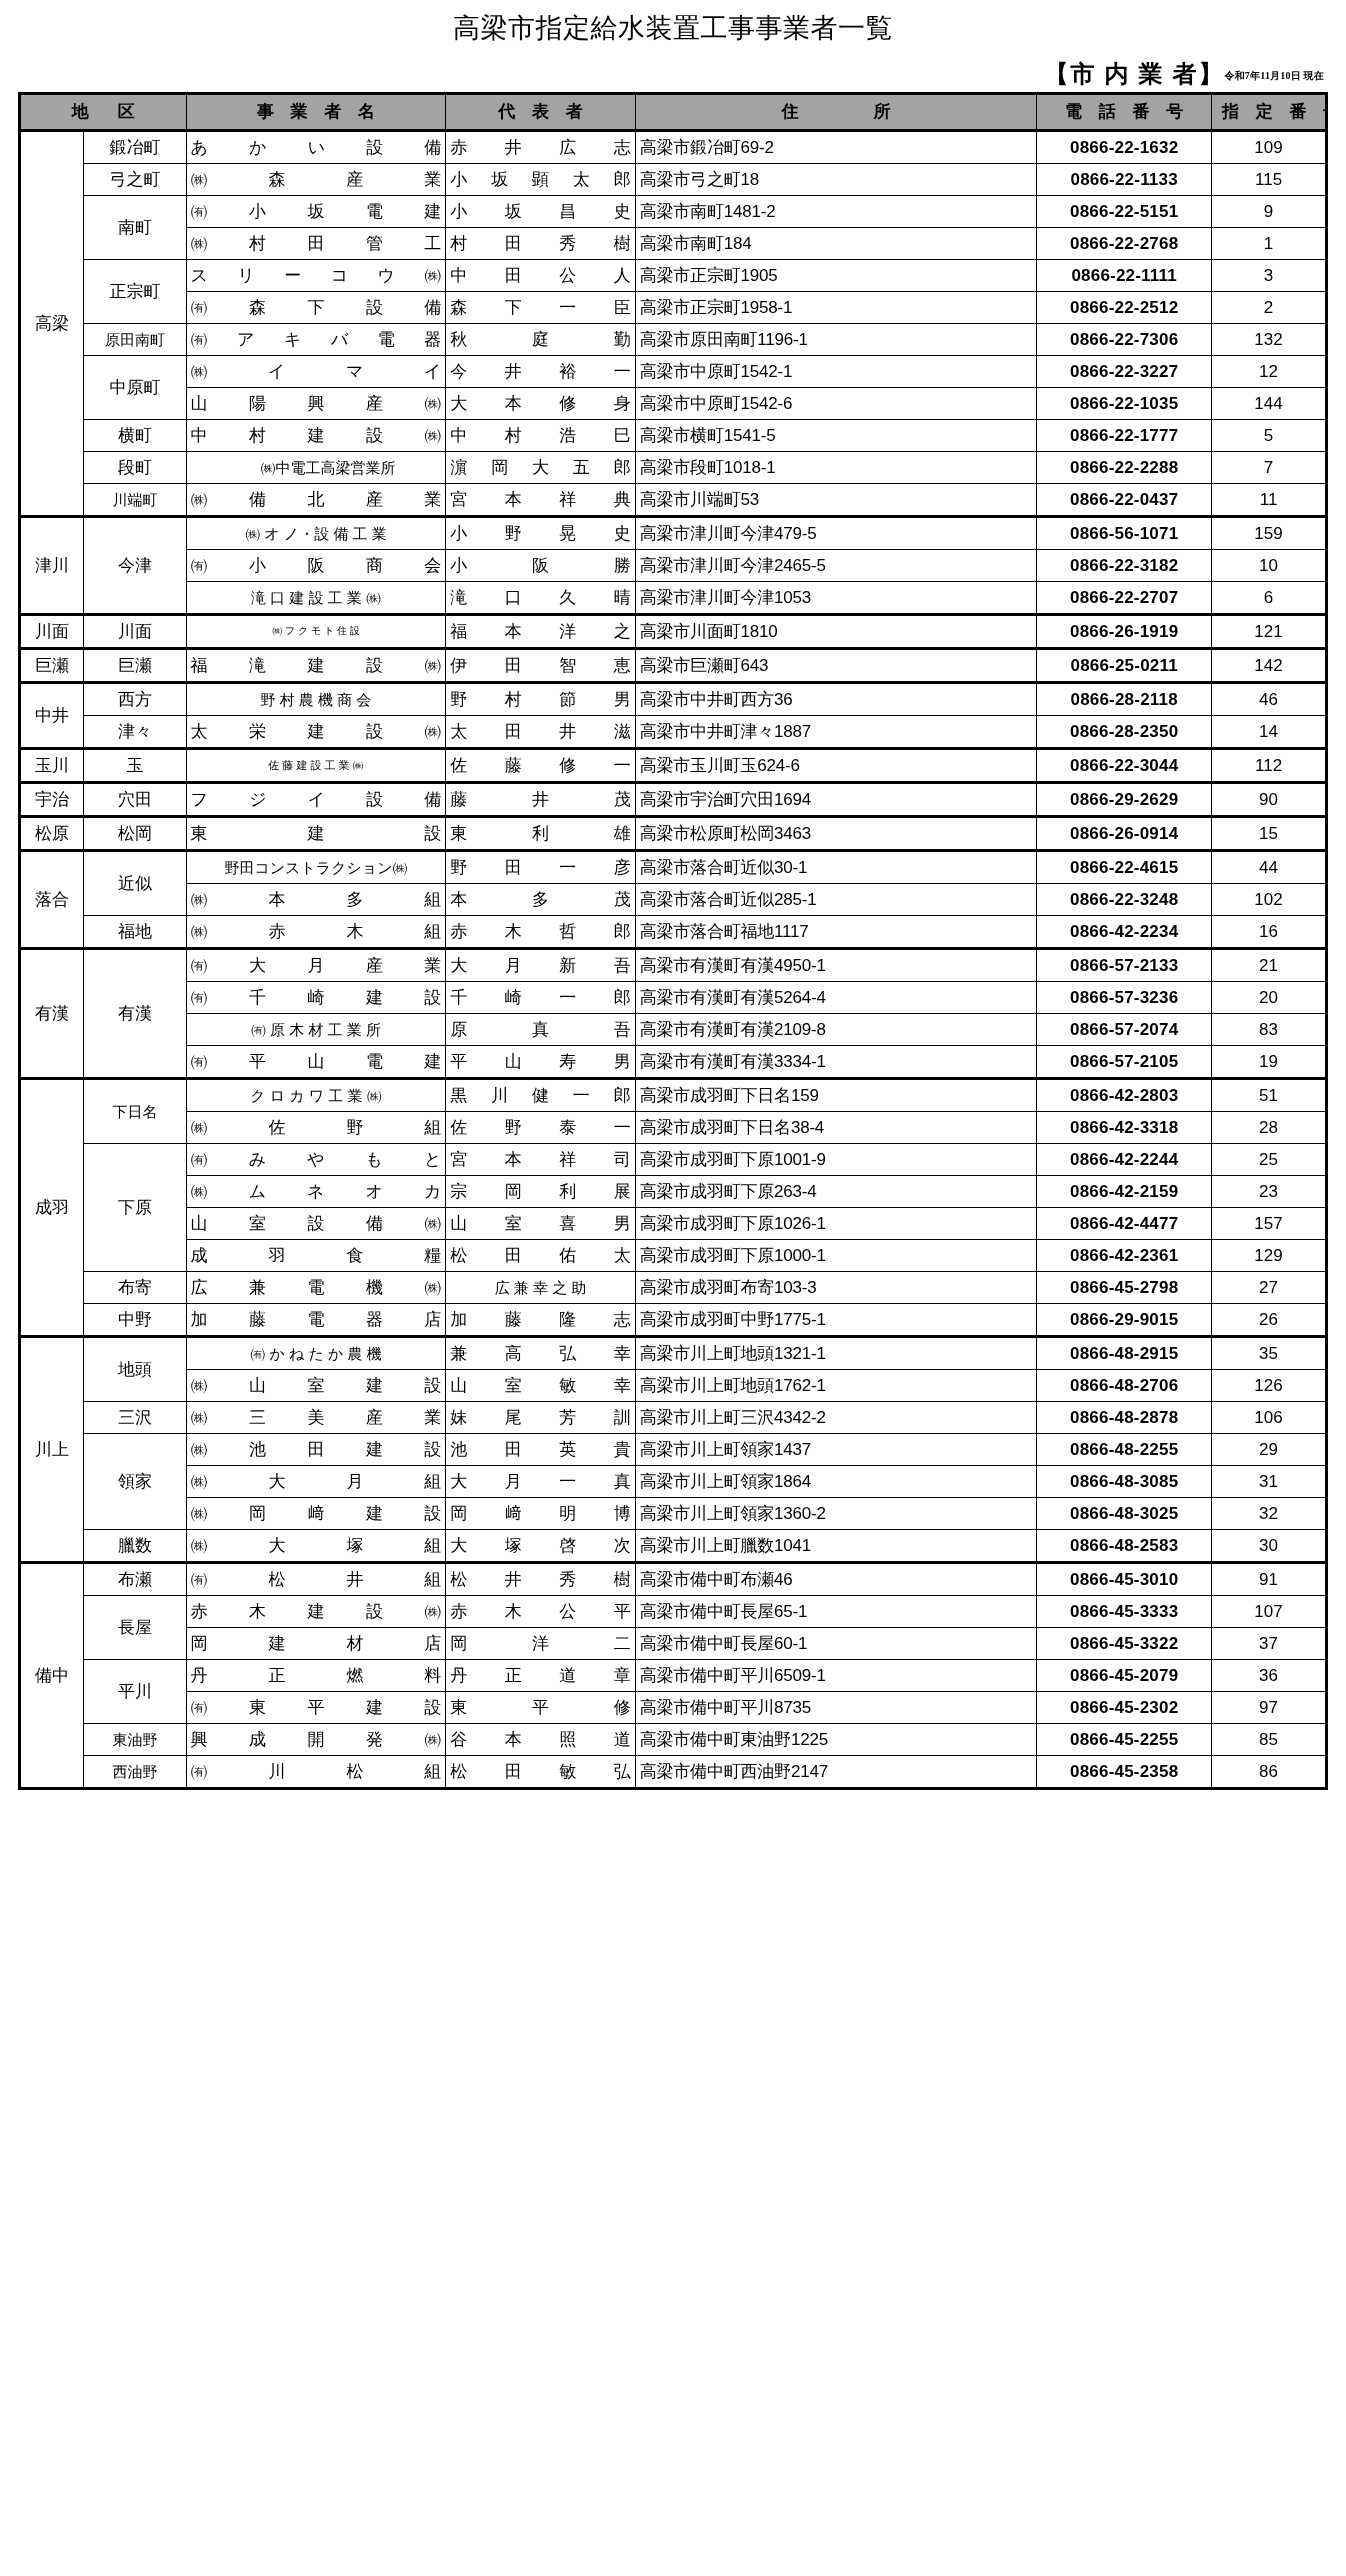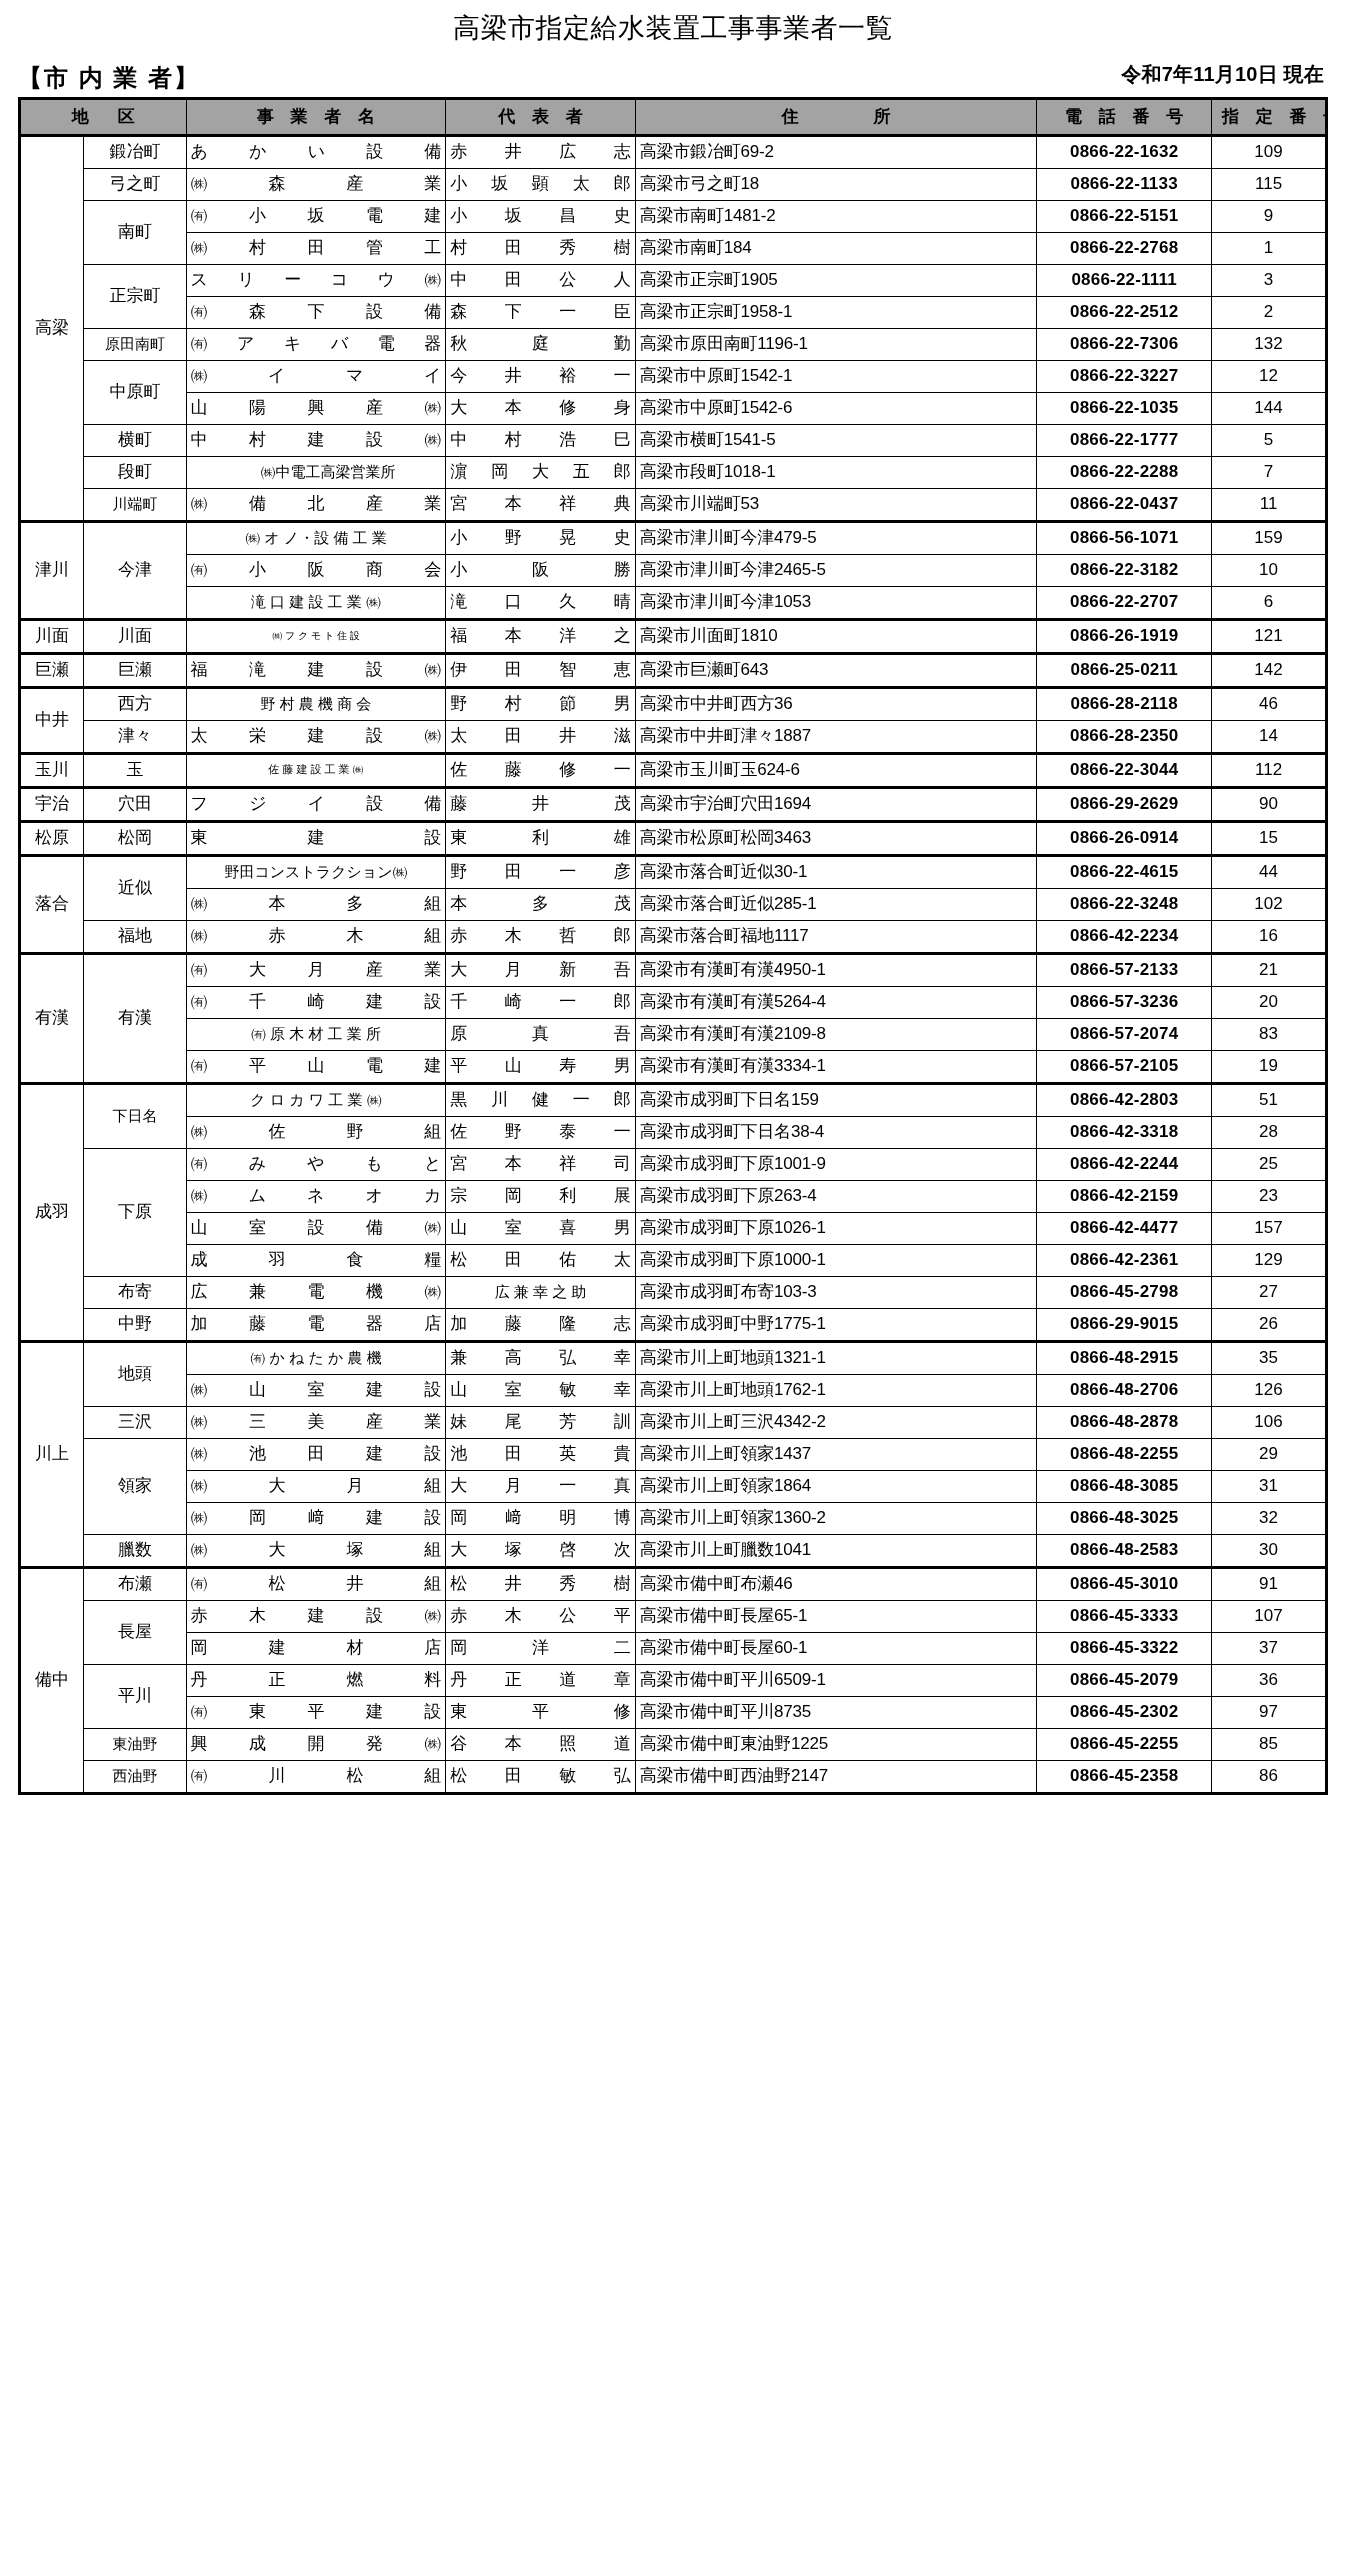--- a/index.html
+++ b/index.html
@@ -24,32 +24,33 @@
     text-align: center;
     font-size: 27px;
     font-weight: normal;
     letter-spacing: 0.5px;
     margin: 12px 0 4px 0;
     line-height: 1.25;
   }
   .subhead-row {
     display: flex;
     align-items: flex-end;
-    justify-content: space-between;
+    justify-content: flex-end;
     margin: 15px 0 5px 0;
     padding: 0 4px 0 0;
+    font-family: Liberation Serif, serif;
   }
   .section-label {
     font-size: 24px;
     font-weight: bold;
     letter-spacing: 2px;
     line-height: 1.1;
   }
   .as-of {
-    font-size: 20px;
+    font-size: 10px;
     font-weight: bold;
     letter-spacing: 0.2px;
     padding-bottom: 4px;
   }
 
   table.reg {
     border-collapse: collapse;
     width: 100%;
     table-layout: fixed;
     border: 3px solid #000;

